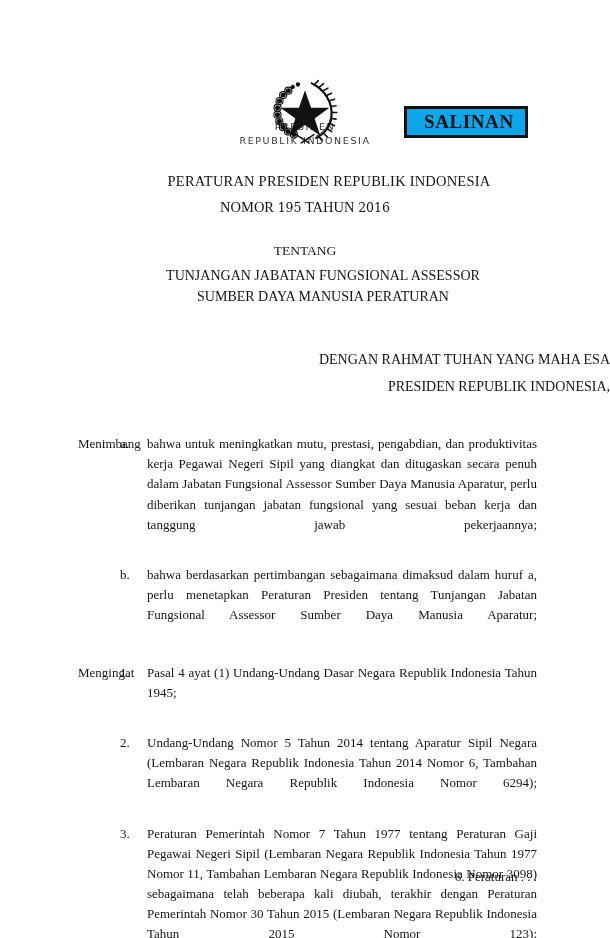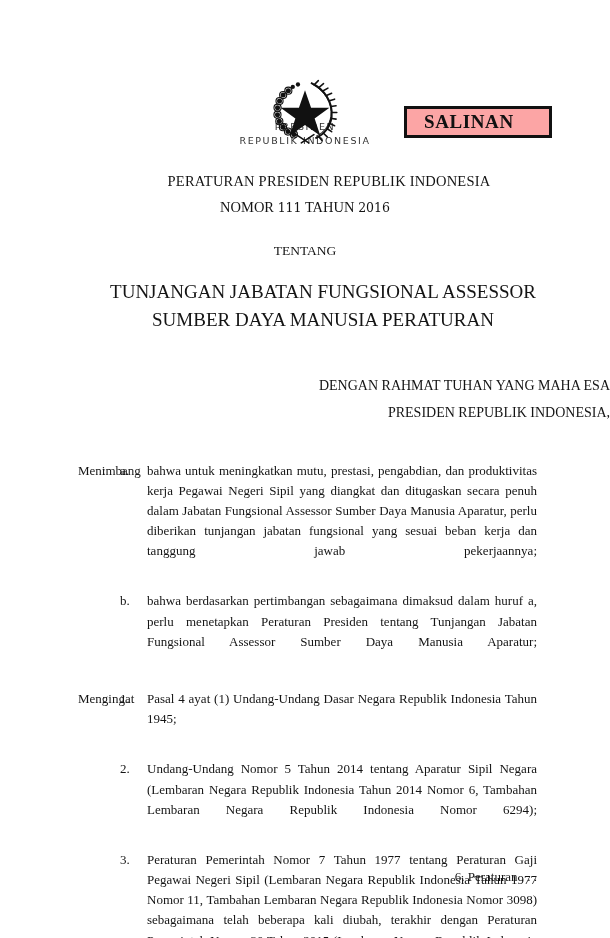--- a/index.html
+++ b/index.html
@@ -37,22 +37,22 @@
   .emblem {
     width: 74px;
     height: 74px;
     display: block;
   }
   .salinan-box {
     position: absolute;
     left: 404px;
     top: 106px;
     border: 3px solid #111111;
-    padding: 3px 35px 4px 17px;
-    background: #fca5a5;
+    padding: 3px 11px 4px 17px;
+    background: #0ea5e9;
   }
   .salinan-text {
     font-family: "Liberation Serif", "DejaVu Serif", serif;
     font-weight: bold;
     font-size: 19px;
     letter-spacing: 0.6px;
     line-height: 1;
     color: #111111;
   }
 
@@ -85,22 +85,22 @@
   .title-block .t-nomor .num {
     font-family: "DejaVu Serif", "Liberation Serif", serif;
     font-size: 12.5px;
     letter-spacing: 0;
   }
   .title-block .t-tentang {
     font-size: 13.5px;
     margin-top: 20px;
   }
   .title-block .t-subject {
-    font-size: 19px;
-    margin-top: 17px;
+    font-size: 14px;
+    margin-top: 5px;
     line-height: 1.45;
     padding-left: 36px;
   }
   .title-block .t-subject span { display: block; }
 
   .motto-block {
     margin-top: 40px;
     text-align: right;
     line-height: 1.9;
   }
@@ -244,21 +244,21 @@
 
   <div class="org-line">
     <span class="l1">PRESIDEN</span>
     <span class="l2">REPUBLIK  INDONESIA</span>
   </div>
 
   <div class="title-block">
     <div class="t-main">PERATURAN PRESIDEN REPUBLIK INDONESIA</div>
     <div class="t-nomor">
       <span>NOMOR</span>
-      <span class="num">111</span>
+      <span class="num">195</span>
       <span>TAHUN</span>
       <span class="num">2016</span>
     </div>
     <div class="t-tentang">TENTANG</div>
     <div class="t-subject">
       <span>TUNJANGAN JABATAN FUNGSIONAL ASSESSOR</span>
       <span>SUMBER DAYA MANUSIA PERATURAN</span>
     </div>
   </div>
 

